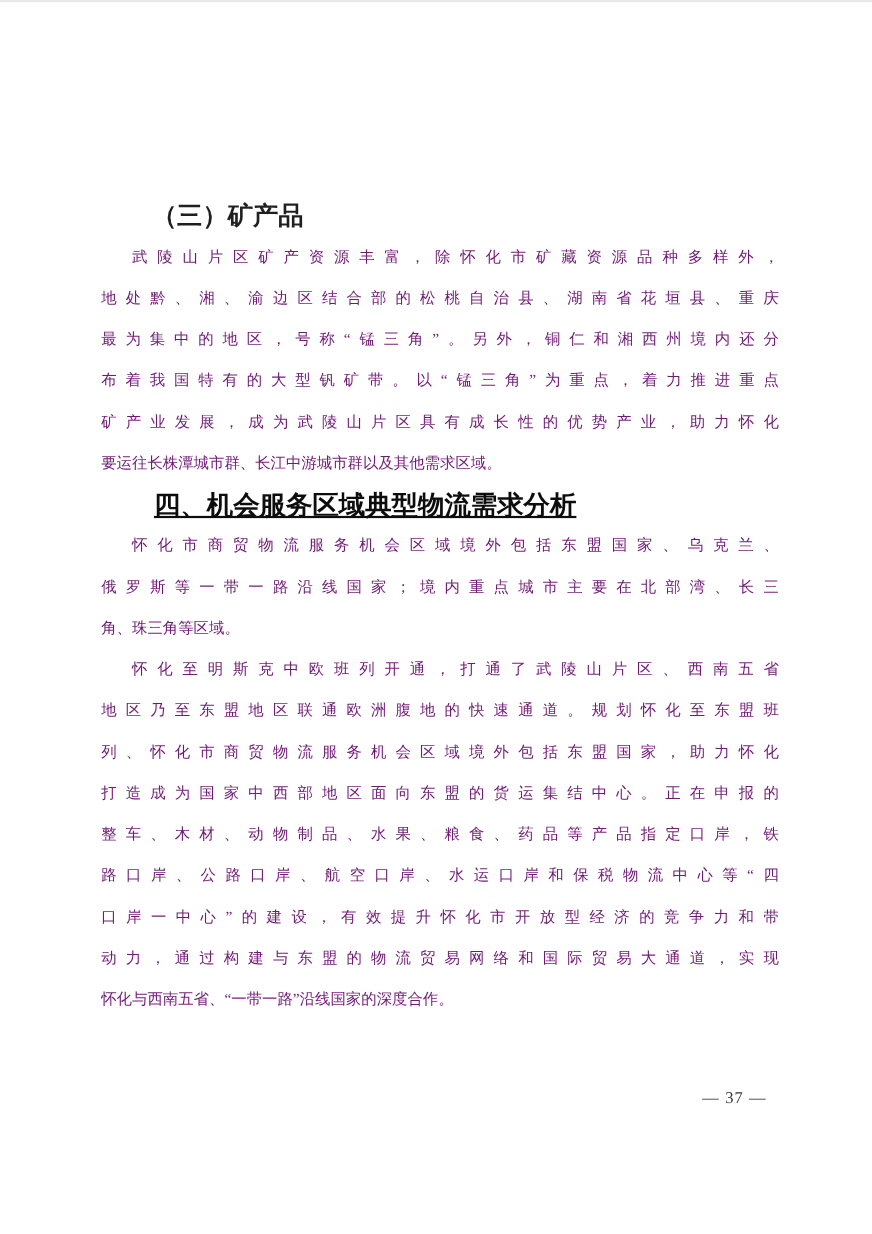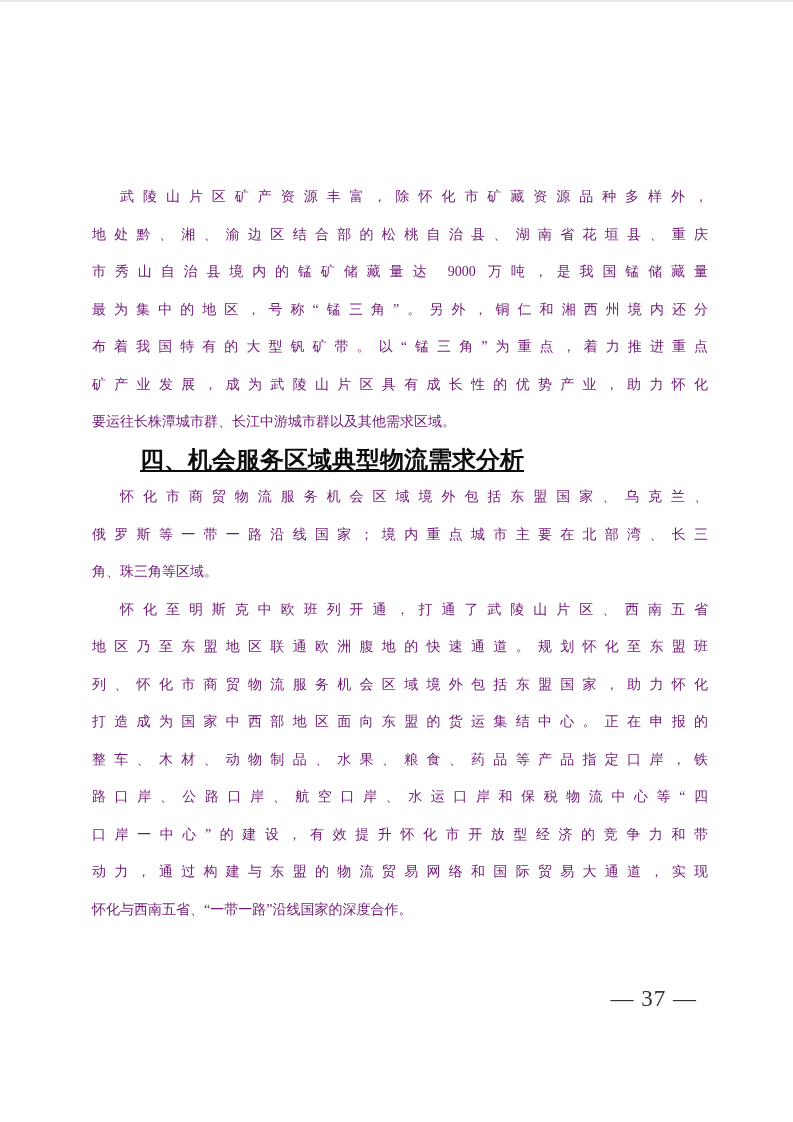--- a/index.html
+++ b/index.html
@@ -61,37 +61,37 @@
     text-align-last: justify;
   }
   .line:not(.justify) {
     text-align: left;
     white-space: nowrap;
   }
   #page-number {
     position: absolute;
     top: 986px;
     right: 96px;
-    font-size: 23px;
+    font-size: 15px;
     line-height: 26px;
     color: #333333;
     font-family: "Liberation Serif", serif;
     letter-spacing: 1px;
     white-space: nowrap;
   }
 </style>
 </head>
 <body>
 
 <div id="page">
   <div class="top-edge"></div>
   <div id="text-block">
+      <div class="line kai-heading indent">（三）矿产品</div>
       <div class="line body indent justify">武陵山片区矿产资源丰富，除怀化市矿藏资源品种多样外，</div>
       <div class="line body justify">地处黔、湘、渝边区结合部的松桃自治县、湖南省花垣县、重庆</div>
-      <div class="line body justify">市秀山自治县境内的锰矿储藏量达 9000 万吨，是我国锰储藏量</div>
       <div class="line body justify">最为集中的地区，号称“锰三角”。另外，铜仁和湘西州境内还分</div>
       <div class="line body justify">布着我国特有的大型钒矿带。以“锰三角”为重点，着力推进重点</div>
       <div class="line body justify">矿产业发展，成为武陵山片区具有成长性的优势产业，助力怀化</div>
       <div class="line body">要运往长株潭城市群、长江中游城市群以及其他需求区域。</div>
       <div class="line hei-heading indent">四、机会服务区域典型物流需求分析</div>
       <div class="line body indent justify">怀化市商贸物流服务机会区域境外包括东盟国家、乌克兰、</div>
       <div class="line body justify">俄罗斯等一带一路沿线国家；境内重点城市主要在北部湾、长三</div>
       <div class="line body">角、珠三角等区域。</div>
       <div class="line body indent justify">怀化至明斯克中欧班列开通，打通了武陵山片区、西南五省</div>
       <div class="line body justify">地区乃至东盟地区联通欧洲腹地的快速通道。规划怀化至东盟班</div>

